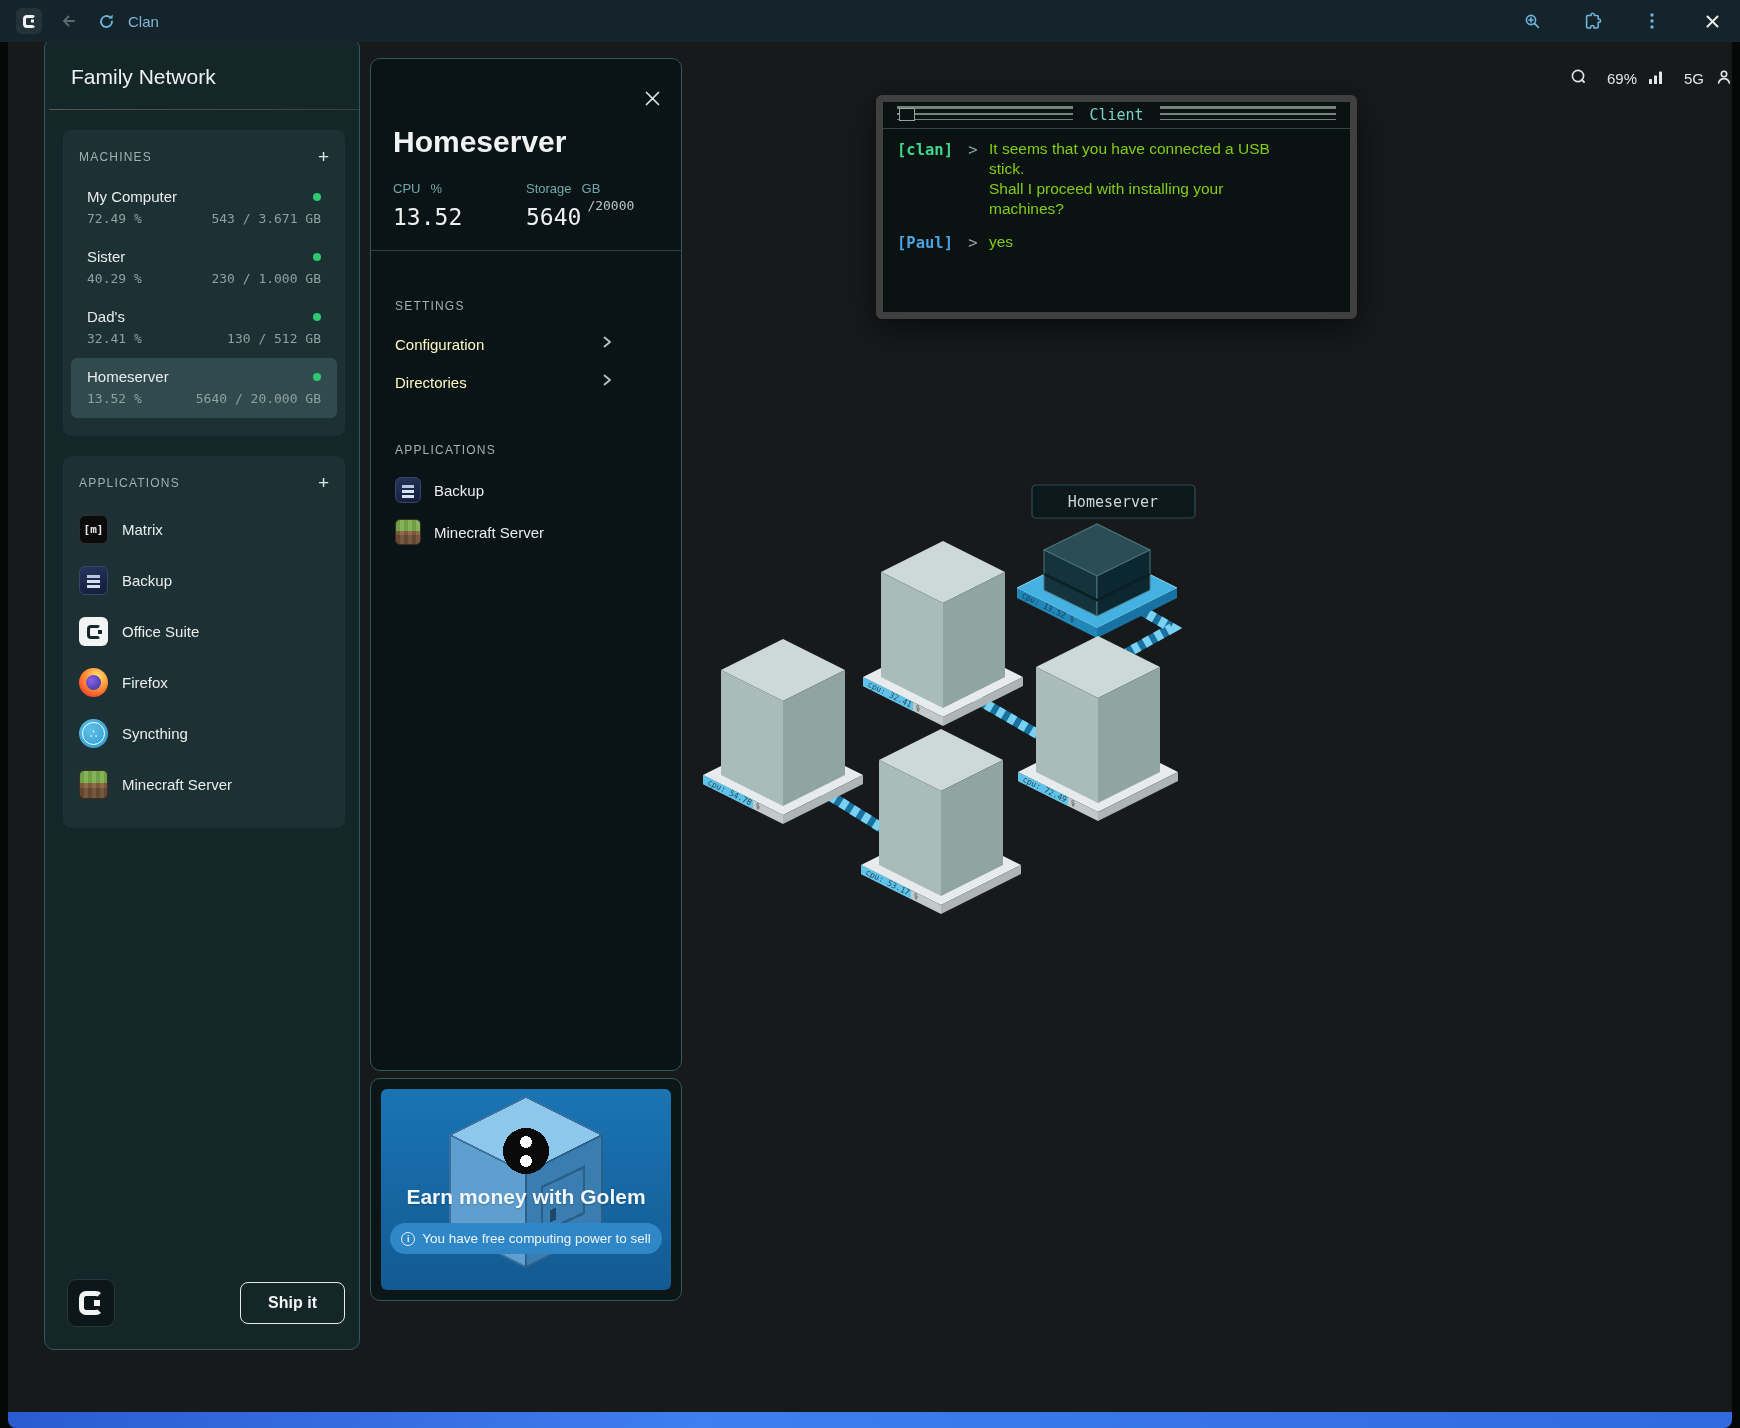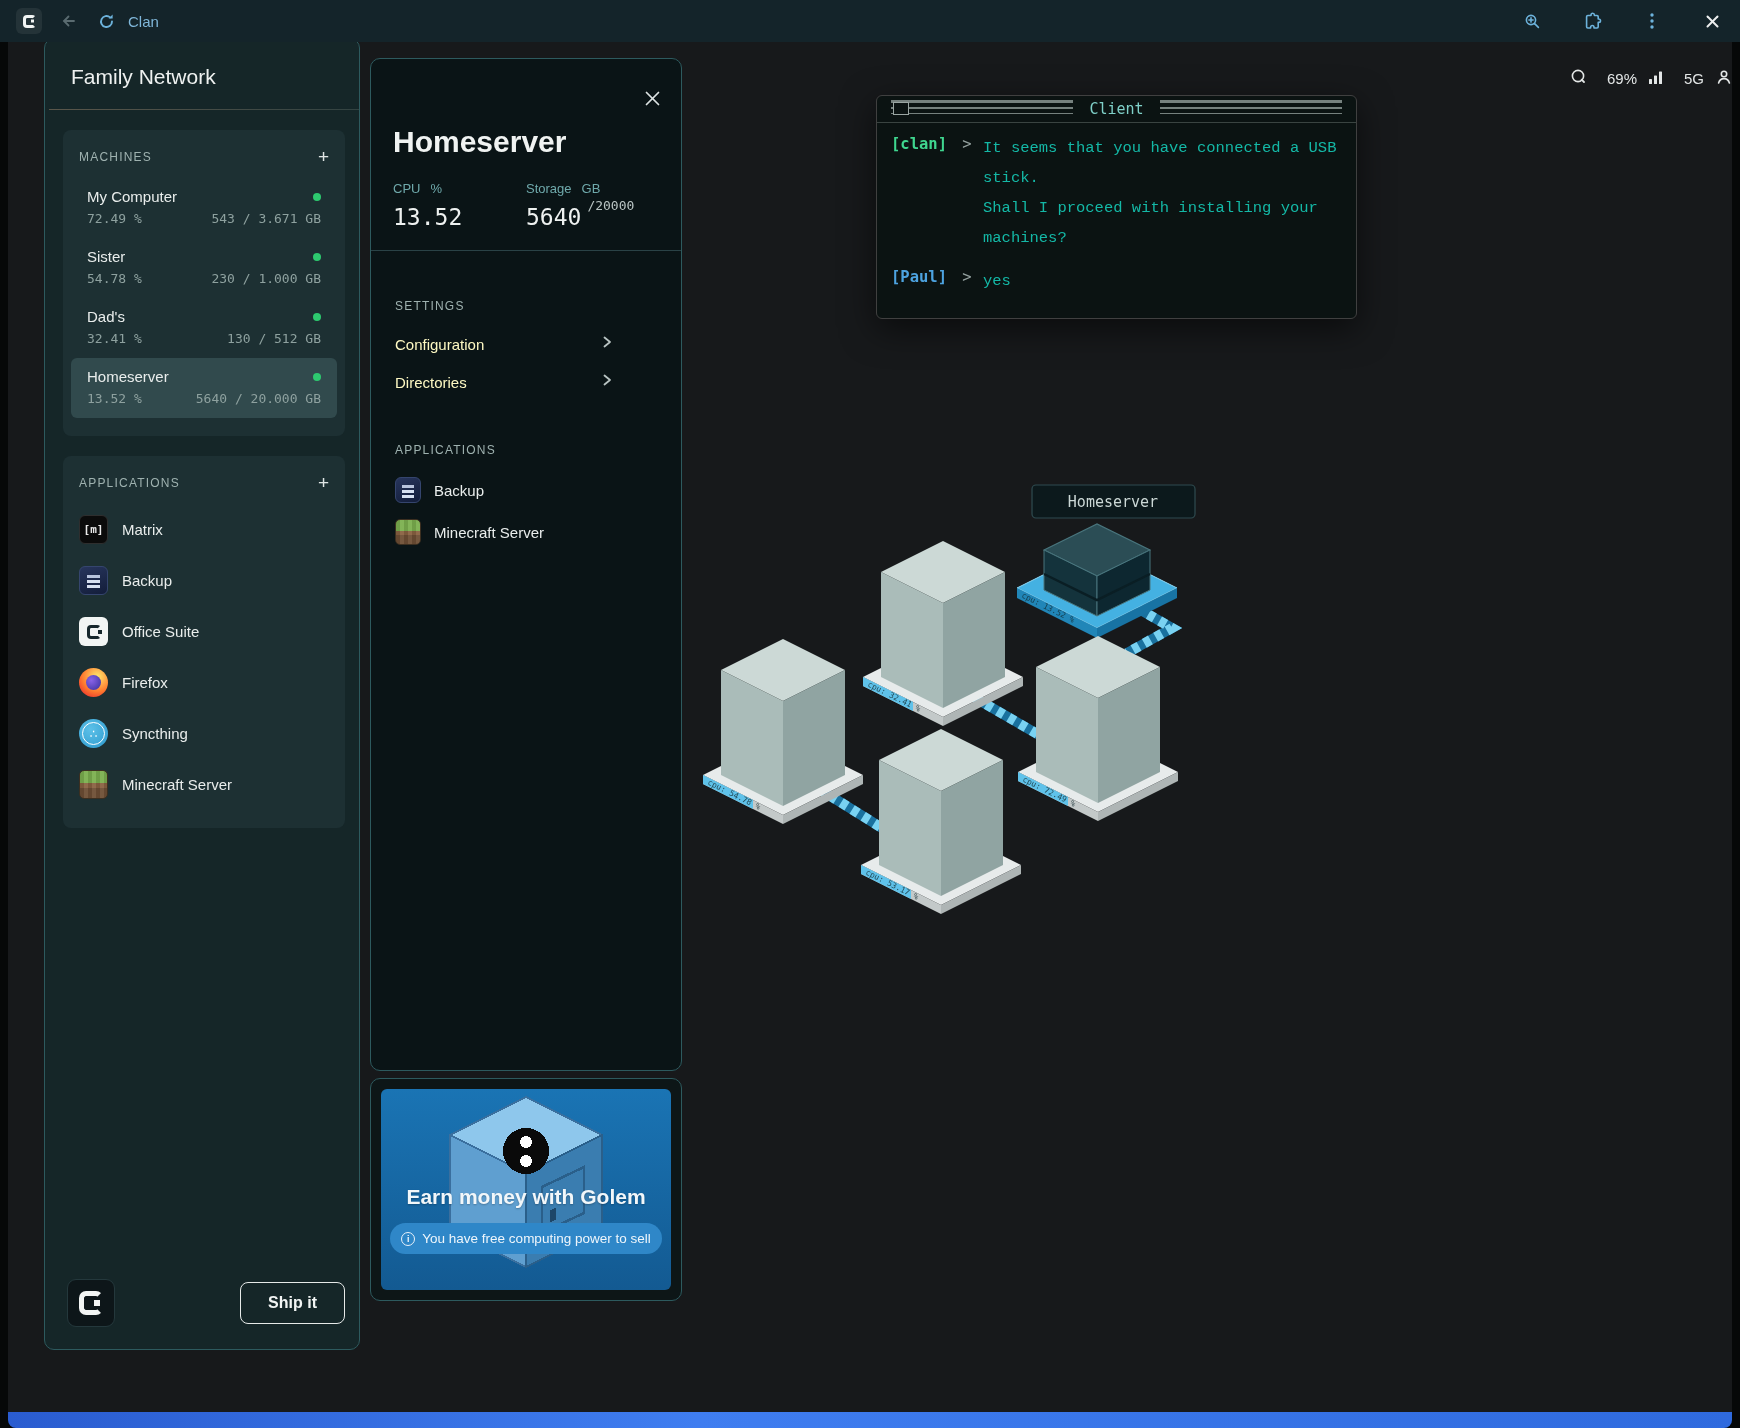--- a/index.html
+++ b/index.html
@@ -106,32 +106,32 @@
   .promo-safe{position:absolute;left:50%;top:2px;transform:translateX(-50%);}
   .promo-title{position:absolute;left:0;right:0;top:96px;text-align:center;font-size:21px;font-weight:700;color:#f2f7fa;
                text-shadow:0 1px 2px rgba(0,0,0,.25);}
   .promo-pill{position:absolute;left:9px;right:9px;top:134px;height:31px;border-radius:16px;background:#2f87c8;
               display:flex;align-items:center;justify-content:center;gap:7px;color:#eef6fc;font-size:13.5px;}
   .info-i{width:14px;height:14px;border:1.5px solid #eaf2fa;border-radius:50%;box-sizing:border-box;
           display:inline-flex;align-items:center;justify-content:center;font-size:9px;font-weight:700;}
 
   
   .terminal{position:absolute;left:876px;top:95px;width:481px;height:224px;box-sizing:border-box;
-            background:#0b1312;border:1px solid #404040;border-radius:6px;box-shadow:0 10px 34px rgba(0,0,0,.55);z-index:10;}
+            background:#0b1312;border:7px solid #404040;border-radius:6px;box-shadow:0 10px 34px rgba(0,0,0,.55);z-index:10;}
   .t-titlebar{position:relative;height:26px;border-bottom:1px solid #3a4441;display:flex;align-items:center;
               gap:16px;padding:0 14px;}
   .t-stripes{flex:1;height:18px;background:repeating-linear-gradient(180deg,#76817e 0 1.5px,transparent 1.5px 5.4px);
              background-position:0 2px;}
   .t-title{font-family:"DejaVu Sans Mono",monospace;font-size:15px;color:#7fd0c8;}
   .t-closebox{position:absolute;left:16px;top:6px;width:16px;height:13px;background:#0b1312;border:1px solid #9aa5a2;box-sizing:border-box;}
   .t-body{padding:12px 14px;}
   .t-msg{display:flex;margin-bottom:15px;--accent:#3fd68f;}
   .t-speaker{flex:none;width:60px;font-family:"DejaVu Sans Mono",monospace;font-size:15.5px;font-weight:700;color:var(--accent);}
   .t-gt{flex:none;width:32px;text-align:center;font-family:"DejaVu Sans Mono",monospace;font-size:15.5px;color:#93a09e;}
-  .t-text{font-family:Liberation Mono, monospace;font-size:15.5px;line-height:30px;color:#14b8a6;white-space:pre-line;margin-top:-2px;}
+  .t-text{font-family:Liberation Sans, sans-serif;font-size:15.5px;line-height:20px;color:#84cc16;white-space:pre-line;margin-top:-2px;}
 
   
   .diagram{position:absolute;left:680px;top:470px;width:530px;height:460px;z-index:2;}
   .iso-label{font-family:"DejaVu Sans Mono",monospace;font-size:8px;fill:#122b31;opacity:.8;}
 </style>
 </head>
 <body>
 
 <div class="stage">
 
@@ -246,21 +246,21 @@
               <span>543 / 3.671 GB</span>
             </div>
           </div>
 
           <div class="machine-row">
             <div class="m-top">
               <span class="m-name">Sister</span>
               <span class="dot"></span>
             </div>
             <div class="m-stats">
-              <span>54.78 %</span>
+              <span>40.29 %</span>
               <span>230 / 1.000 GB</span>
             </div>
           </div>
 
           <div class="machine-row">
             <div class="m-top">
               <span class="m-name">Dad's</span>
               <span class="dot"></span>
             </div>
             <div class="m-stats">

